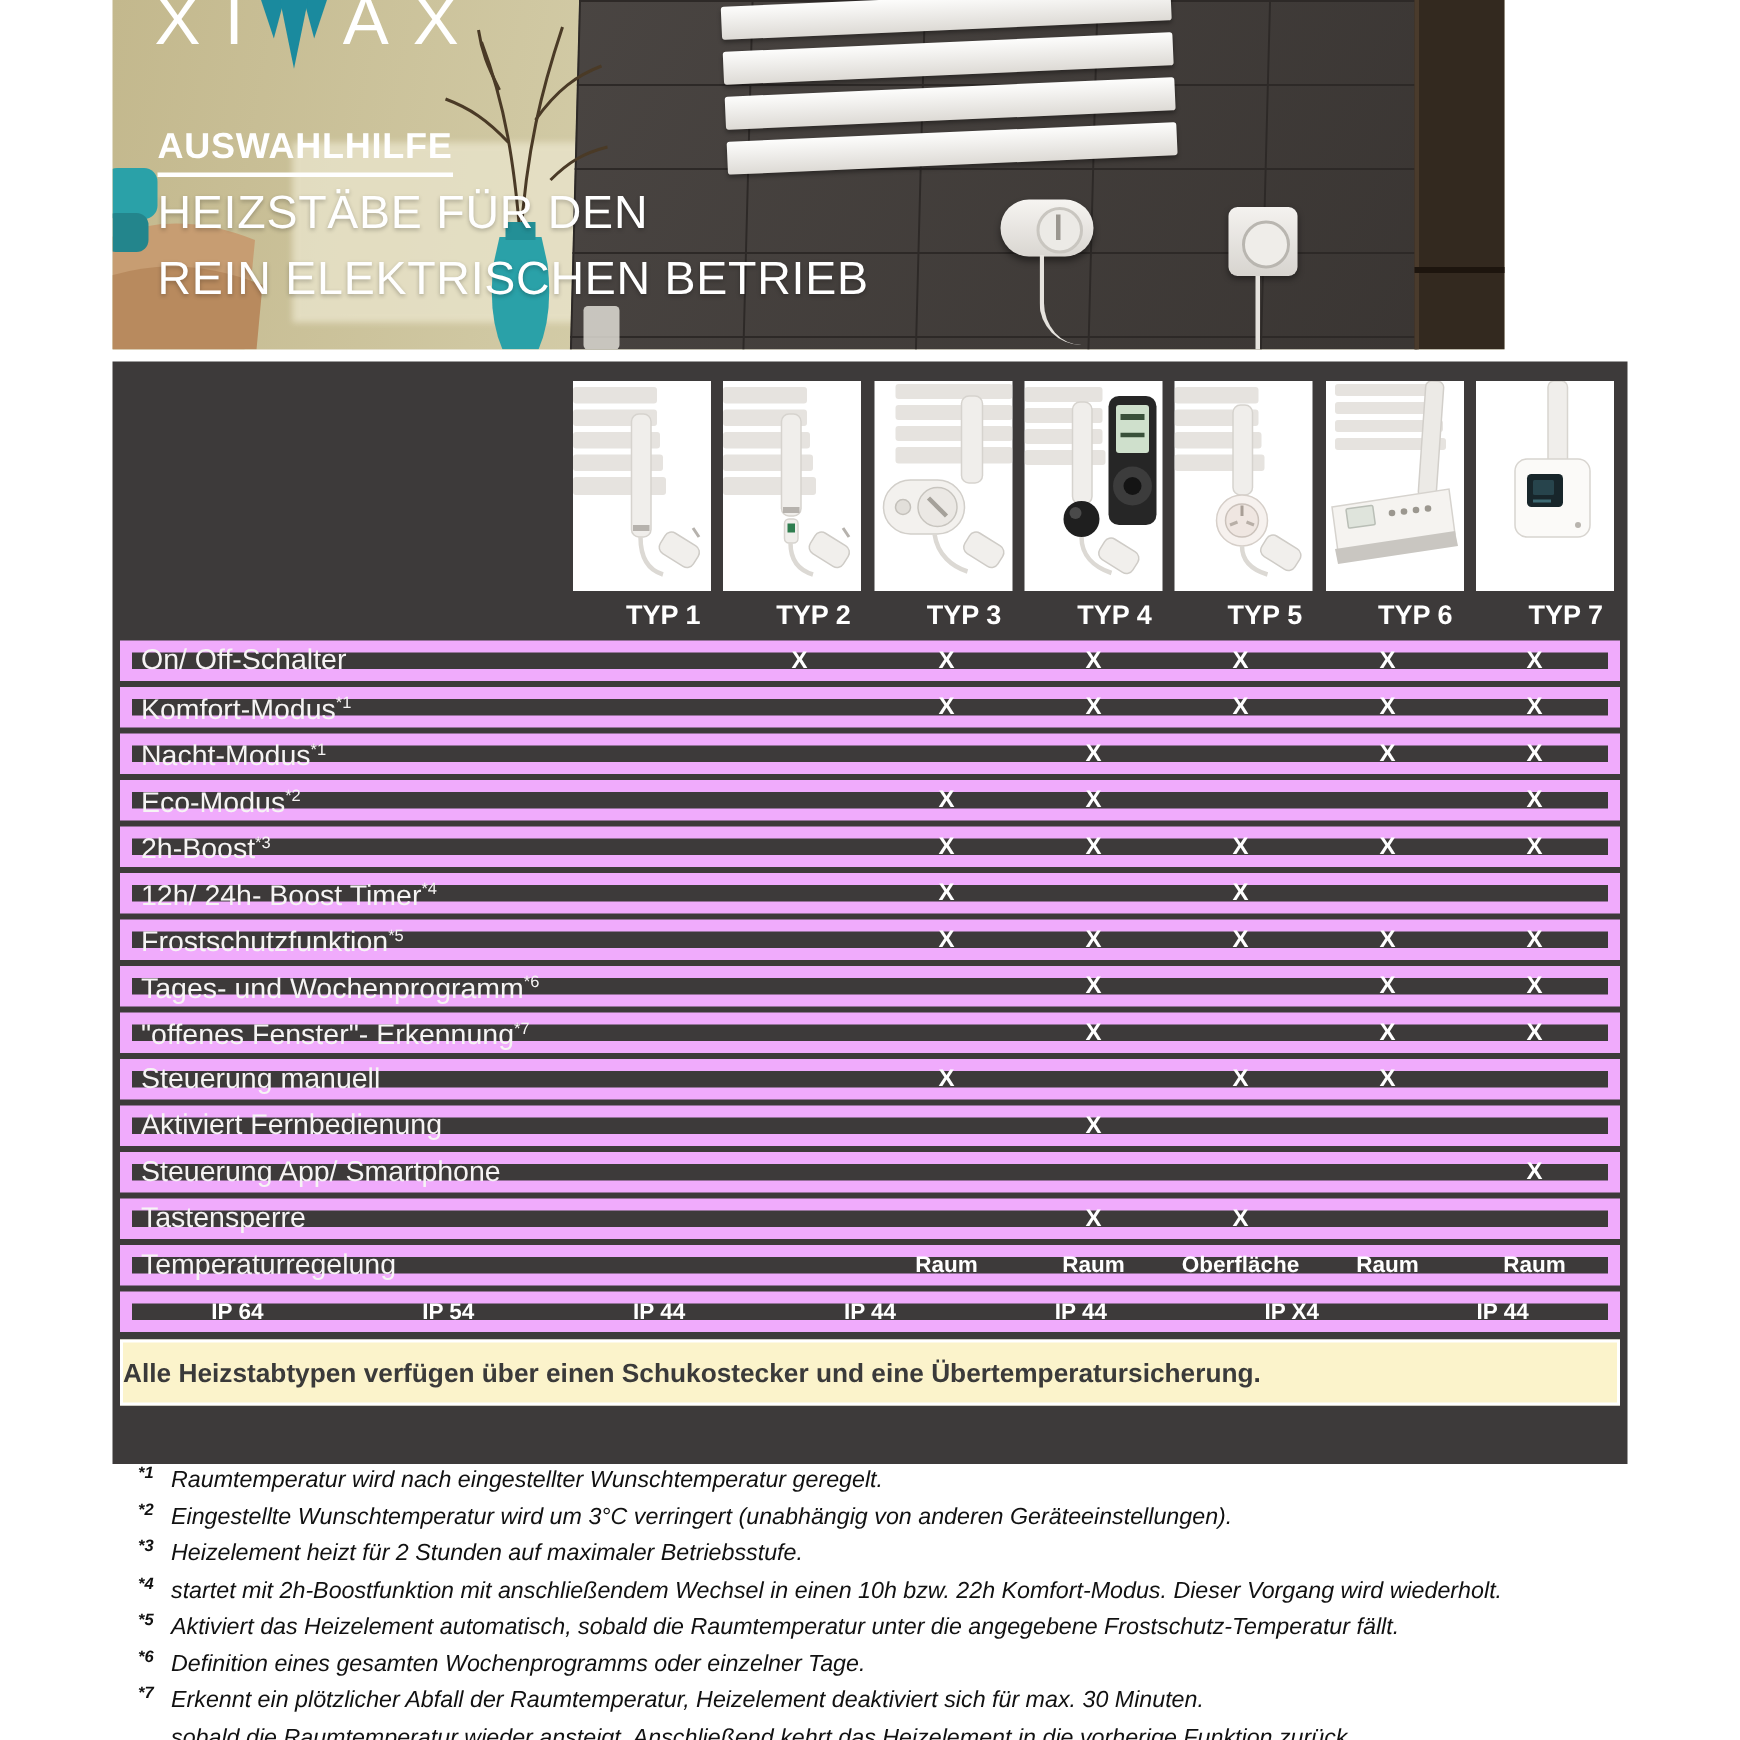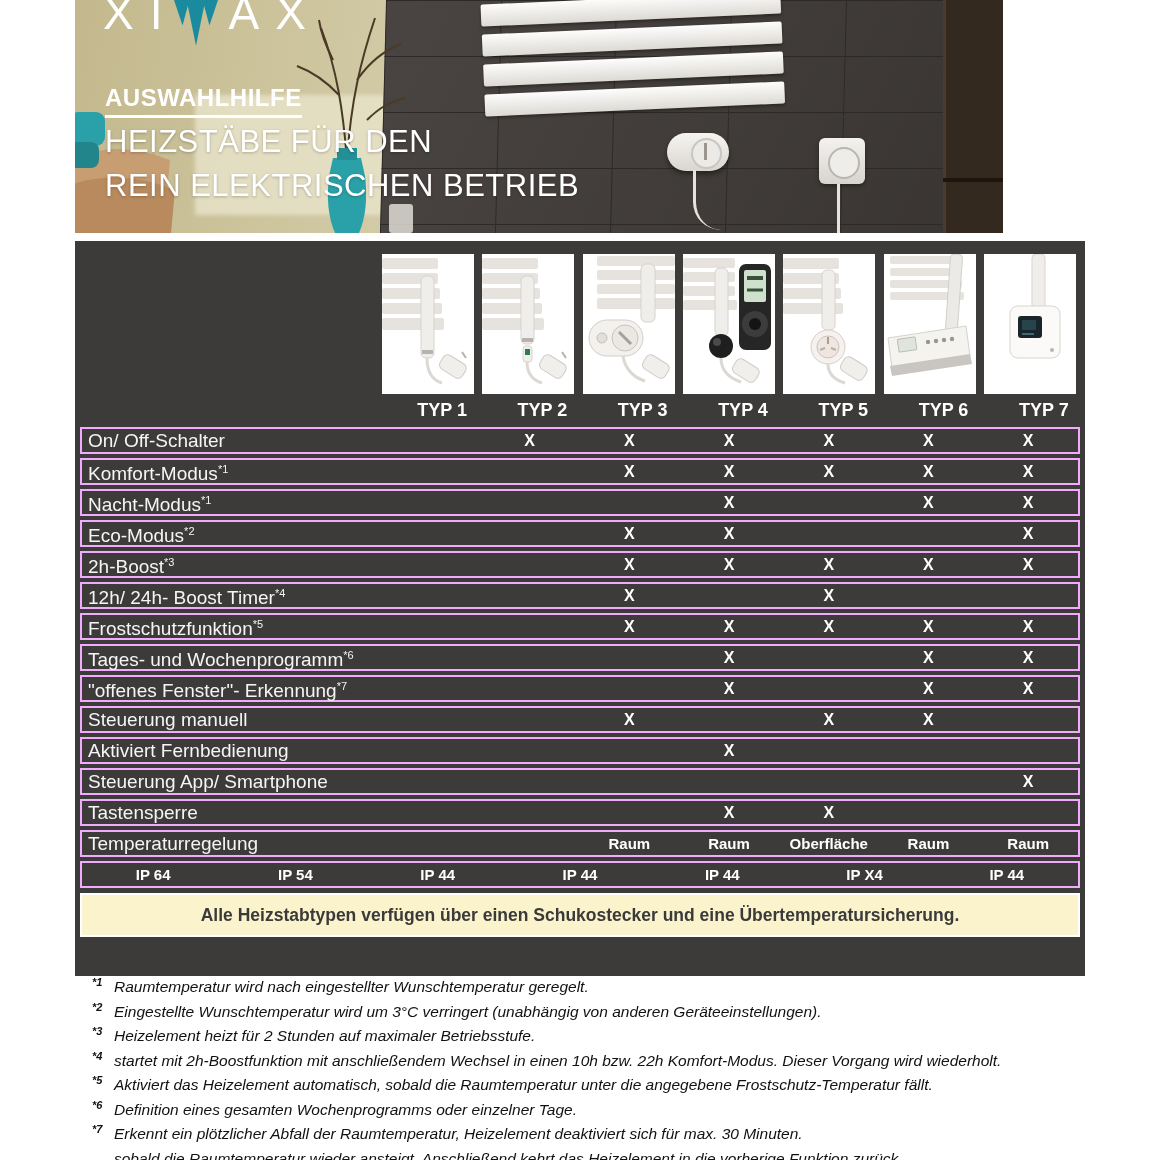--- a/index.html
+++ b/index.html
@@ -51,30 +51,30 @@
   .h-title.l2{top:168px;}
   
   .band{position:absolute;left:75px;top:241px;width:1010px;height:735px;background:#3d3a3a;}
   .thead-row{position:absolute;left:5px;top:13px;width:1000px;display:flex;}
   .thead-labels{position:absolute;left:5px;top:156px;width:1000px;display:flex;gap:28px;}
   .tlabel-spacer{width:298px;flex:none;}
   .thcell{flex:1;display:flex;justify-content:center;}
   .thumb{width:92px;height:140px;background:#fff;overflow:hidden;}
   .typlabel{color:#fff;font-size:18px;font-weight:bold;text-align:center;line-height:26px;display:block;}
   .rows{position:absolute;left:5px;top:186px;width:1000px;}
-  .trow{display:flex;height:27px;margin-bottom:4px;border:2px solid #f0abfc;box-sizing:border-box;
+  .trow{display:flex;height:27px;margin-bottom:4px;border:8px solid #f0abfc;box-sizing:border-box;
         align-items:center;}
   .tlabel{width:292px;flex:none;color:#f6f4f4;font-size:19px;padding-left:6px;white-space:nowrap;
         line-height:23px;}
   .tlabel sup{font-size:11px;}
   .tcell{flex:1;text-align:center;color:#fff;font-size:16px;font-weight:bold;line-height:23px;}
   .trow.vals .tcell{font-size:15px;}
   .note{position:absolute;left:5px;top:652px;width:1000px;height:44px;background:#fbf3cb;
         border:2px solid #fff;box-sizing:border-box;color:#3a3a3a;font-size:17.5px;font-weight:bold;
-        text-align:center;line-height:40px;}
+        text-align:left;line-height:40px;}
   
   .footnotes{position:absolute;left:92px;top:978px;width:990px;color:#111;}
   .fn{display:flex;margin-bottom:7px;font-size:15.5px;font-style:italic;line-height:17.5px;}
   .fn .fnsup{width:22px;flex:none;font-size:11px;vertical-align:super;position:relative;top:-4px;
         font-weight:bold;}
   .fn .fntext{flex:1;}
 </style>
 </head>
 <body>
 

